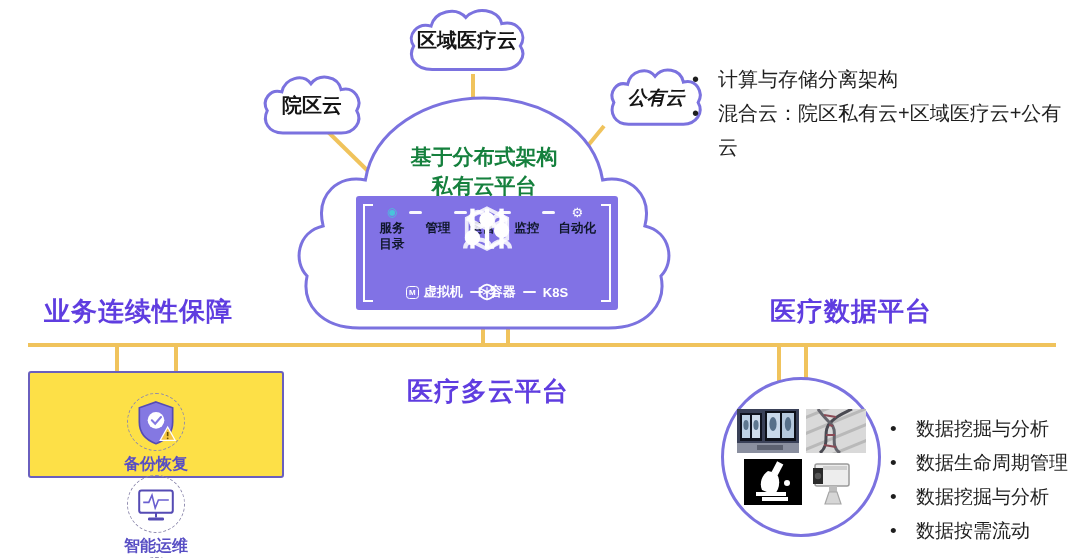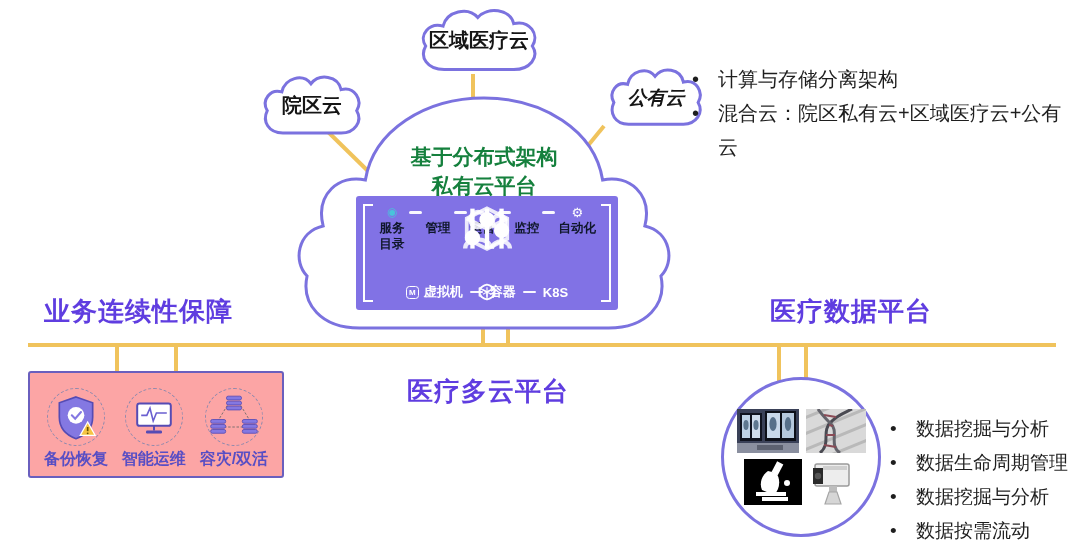--- a/index.html
+++ b/index.html
@@ -41,22 +41,22 @@
 
   
   .bullet-list { list-style:none; z-index:3; }
   .bullet-list li { position:relative; padding-left:30px; color:#1E1E1E; }
   .bullet-list li::before { content:"•"; position:absolute; left:4px; top:0; }
   .bl-lg li { font-size:20px; line-height:34px; }
   .bl-md li { font-size:19px; line-height:34px; }
   .bl-sp li { margin-bottom:3px; }
 
   
-  .panel { left:28px; top:371px; width:256px; height:107px; background:#fca5a5; border:2px solid #6A5FBE; border-radius:3px; z-index:3;
-           display:flex; align-items:center; justify-content:space-evenly; padding-top:8px; }
+  .panel { left:28px; top:371px; width:256px; height:107px; background:#fde047; border:2px solid #6A5FBE; border-radius:3px; z-index:3;
+           display:flex; align-items:center; justify-content:space-evenly; padding-top:20px;flex-direction:column; }
   .panel-item { display:flex; flex-direction:column; align-items:center; }
   .dotted-ring { width:58px; height:58px; border:1.6px dashed #8d89ad; border-radius:50%; display:flex; align-items:center; justify-content:center; }
   .panel-label { margin-top:3px; font-size:16px; font-weight:800; color:#584EC4; white-space:nowrap; }
 
   
   .data-circle { left:721px; top:377px; width:160px; height:160px; border:3px solid #7B72DF; border-radius:50%; background:#fff; z-index:3;
                  display:flex; flex-direction:column; align-items:center; justify-content:center; gap:5px; }
   .img-row { display:flex; gap:7px; align-items:center; justify-content:center; }
 </style>
 </head>
@@ -79,21 +79,21 @@
     </g>
   </svg>
 
   <div class="abs cloud" style="left:260px; top:72px; width:104px; height:68px;">
     <svg viewBox="0 0 100 58" preserveAspectRatio="none">
       <path d="M22 52 C8 52 2 42 7 33 C1 24 10 14 21 17 C24 5 41 1 49 10 C57 1 75 3 78 15 C91 12 99 24 93 33 C99 42 91 52 78 52 Z" fill="#fff" stroke="#7B72DF" stroke-width="3" vector-effect="non-scaling-stroke"></path>
     </svg>
     <div class="cloud-label" style="top:20px; font-size:20px;">院区云</div>
   </div>
 
-  <div class="abs cloud" style="left:417px; top:5px; width:124px; height:72px;">
+  <div class="abs cloud" style="left:405px; top:5px; width:124px; height:72px;">
     <svg viewBox="0 0 100 58" preserveAspectRatio="none">
       <path d="M22 52 C8 52 2 42 7 33 C1 24 10 14 21 17 C24 5 41 1 49 10 C57 1 75 3 78 15 C91 12 99 24 93 33 C99 42 91 52 78 52 Z" fill="#fff" stroke="#7B72DF" stroke-width="3" vector-effect="non-scaling-stroke"></path>
     </svg>
     <div class="cloud-label" style="top:22px; font-size:20px;">区域医疗云</div>
   </div>
 
   <div class="abs cloud" style="left:607px; top:65px; width:98px; height:66px;font-style:italic;">
     <svg viewBox="0 0 100 58" preserveAspectRatio="none">
       <path d="M22 52 C8 52 2 42 7 33 C1 24 10 14 21 17 C24 5 41 1 49 10 C57 1 75 3 78 15 C91 12 99 24 93 33 C99 42 91 52 78 52 Z" fill="#fff" stroke="#7B72DF" stroke-width="3" vector-effect="non-scaling-stroke"></path>
     </svg>

